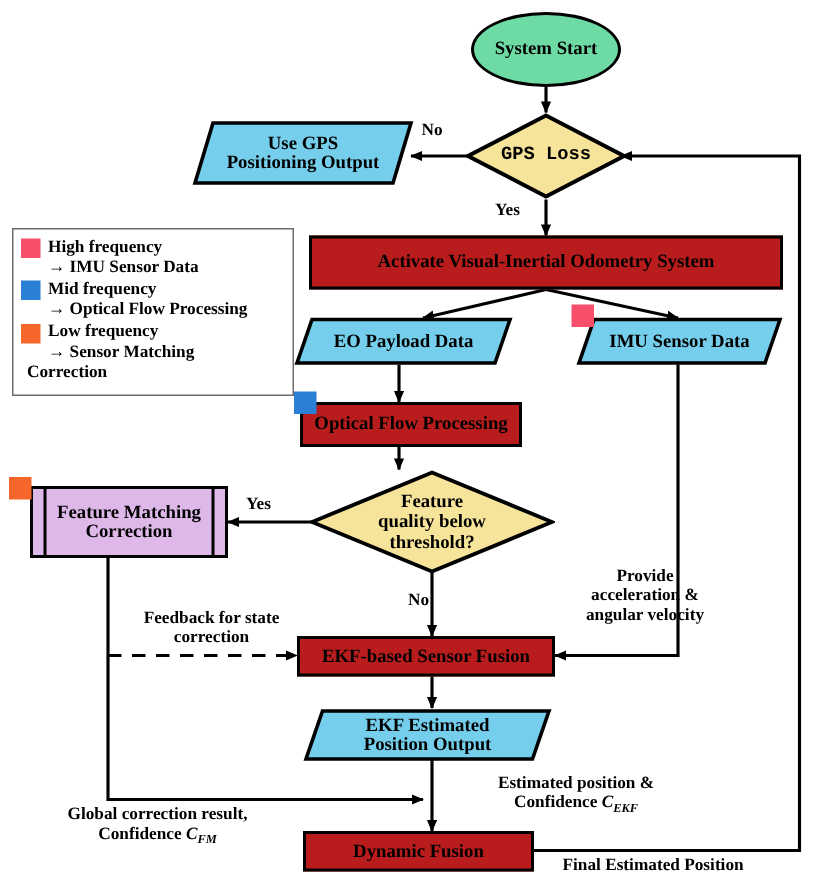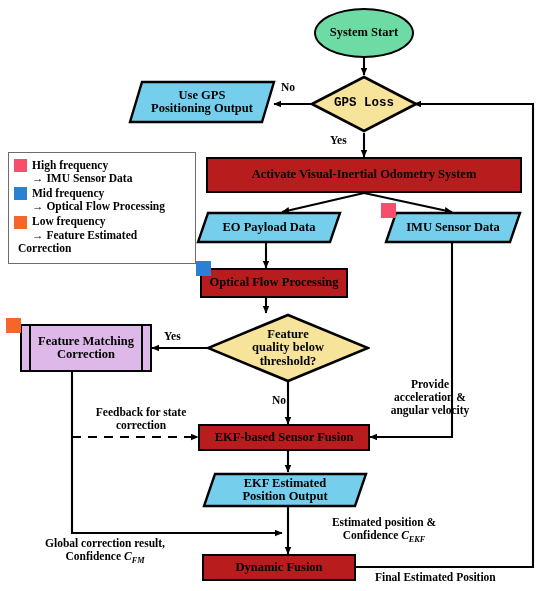--- a/index.html
+++ b/index.html
@@ -215,17 +215,17 @@
     <div class="leg-row">
       <div class="leg-sw" style="background:#2B7FD4;"></div>
       <div class="leg-txt">Mid frequency</div>
     </div>
     <div class="leg-sub">→ Optical Flow Processing</div>
 
     <div class="leg-row">
       <div class="leg-sw" style="background:#F5662A;"></div>
       <div class="leg-txt">Low frequency</div>
     </div>
-    <div class="leg-sub">→ Feature Estimated</div>
+    <div class="leg-sub">→ Sensor Matching</div>
     <div class="leg-sub" style="padding-left:4px;">Correction</div>
   </div>
 
 </div>
 
 </body></html>

